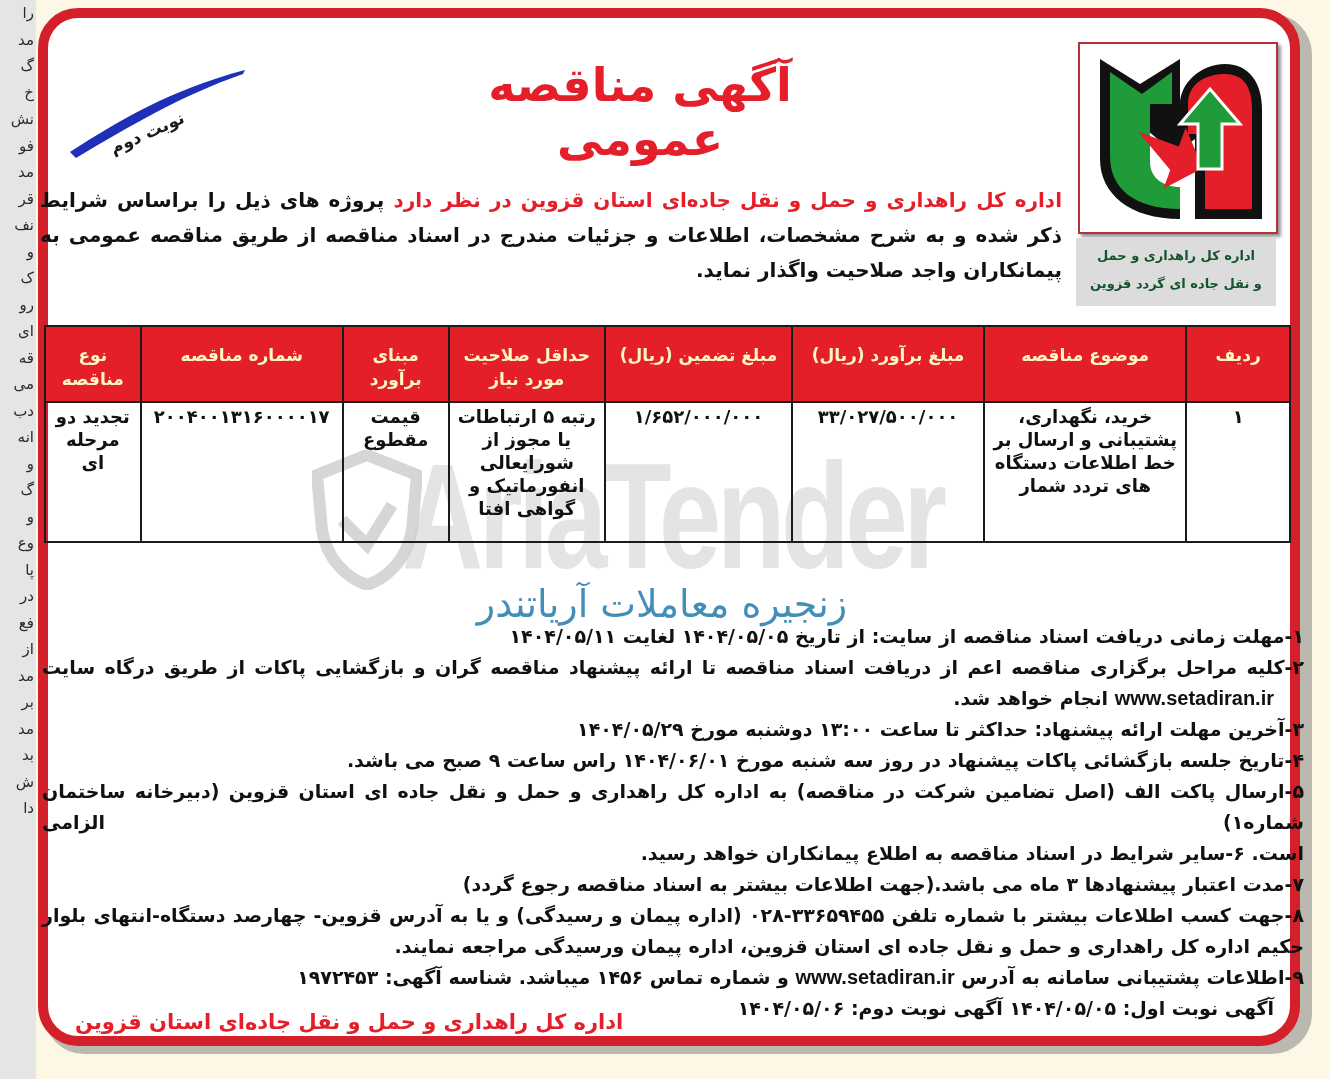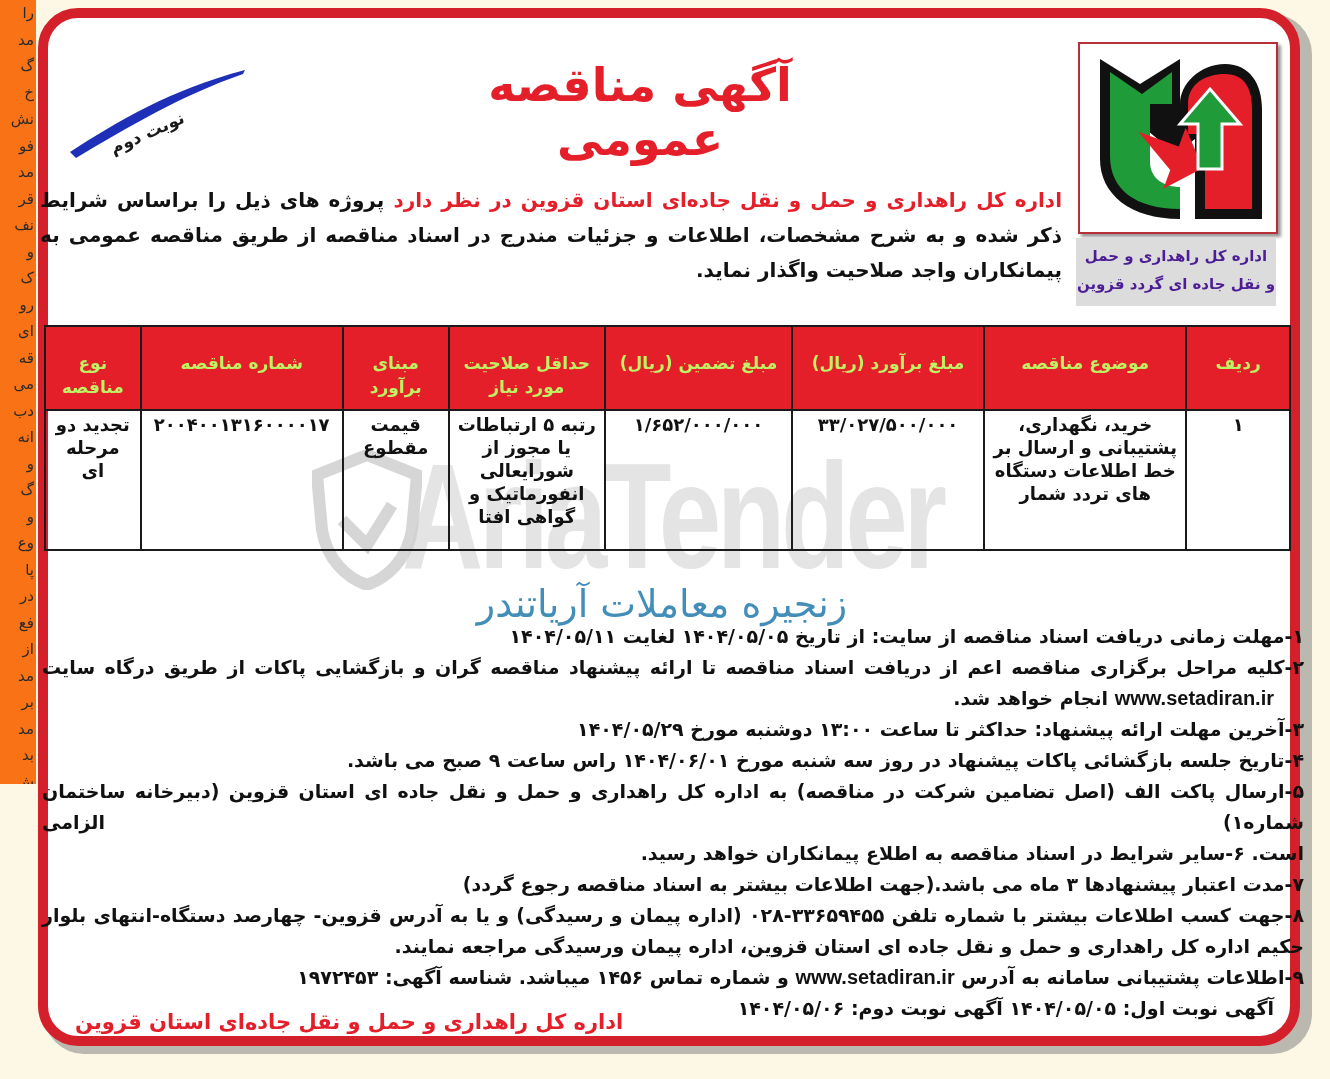--- a/index.html
+++ b/index.html
@@ -3,22 +3,22 @@
   <meta charset="utf-8">
   <style>
     html, body { margin: 0; padding: 0; }
     body {
       width: 1330px; height: 1079px; overflow: hidden; position: relative;
       background: #fdf7e6;
       font-family: "DejaVu Sans", sans-serif;
       direction: rtl;
     }
     .side-strip {
-      position: absolute; left: 0; top: 0; width: 36px; height: 784px;
-      background: #f97316; direction: rtl; overflow: hidden;
+      position: absolute; left: 0; top: 0; width: 36px; height: 1079px;
+      background: #e5e5e5; direction: rtl; overflow: hidden;
     }
     .side-strip span {
       display: block; height: 26.5px; line-height: 26px; font-size: 15px; color: #2a2a2a;
       text-align: right; padding-right: 2px; white-space: nowrap;
     }
     .frame {
       position: absolute; left: 38px; top: 8px; width: 1262px; height: 1038px;
       background: #ffffff; border: 10px solid #d3202a; border-radius: 40px 40px 40px 40px;
       box-sizing: border-box;
     }
@@ -36,34 +36,34 @@
     .stamp-text {
       position: absolute; left: 55px; top: 78px; font-size: 17px; font-weight: bold; color: #1a1a1a;
       transform: rotate(-24deg); transform-origin: left bottom; white-space: nowrap;
     }
     .logo-box {
       position: absolute; left: 1078px; top: 42px; width: 196px; height: 188px;
       background: #fff; border: 2px solid #b73038; box-shadow: 3px 3px 3px #999;
     }
     .logo-caption {
       position: absolute; left: 1076px; top: 238px; width: 200px; height: 68px;
-      background: #dcdcdc; text-align: center; font-size: 15px; font-weight: bold; color: #4c1d95;
+      background: #dcdcdc; text-align: center; font-size: 13px; font-weight: bold; color: #14532d;
       line-height: 28px; padding-top: 4px; box-sizing: border-box;
     }
     .intro {
       position: absolute; left: 40px; top: 183px; width: 1022px;
       font-size: 20px; font-weight: bold; color: #111; line-height: 35px; text-align: justify;
     }
     .intro .red { color: #e51f2a; }
     table.tender {
       position: absolute; left: 44px; top: 325px; width: 1247px; border-collapse: collapse;
       font-weight: bold; color: #111;
     }
     table.tender th {
-      background: #e51f2a; color: #bef264; font-size: 17px; line-height: 24px; padding: 24px 6px 6px;
+      background: #e51f2a; color: #fef9c3; font-size: 17px; line-height: 24px; padding: 16px 6px 6px;
       border: 2px solid #1a1a1a; vertical-align: top; height: 52px;
     }
     table.tender td {
       font-size: 18px; line-height: 23px; text-align: center; vertical-align: top;
       border: 2px solid #1a1a1a; padding: 2px 6px 10px; height: 126px; background: transparent;
     }
     .watermark {
       position: absolute; left: 292px; top: 430px; width: 720px; height: 210px; pointer-events: none;
     }
     .wm-word {

